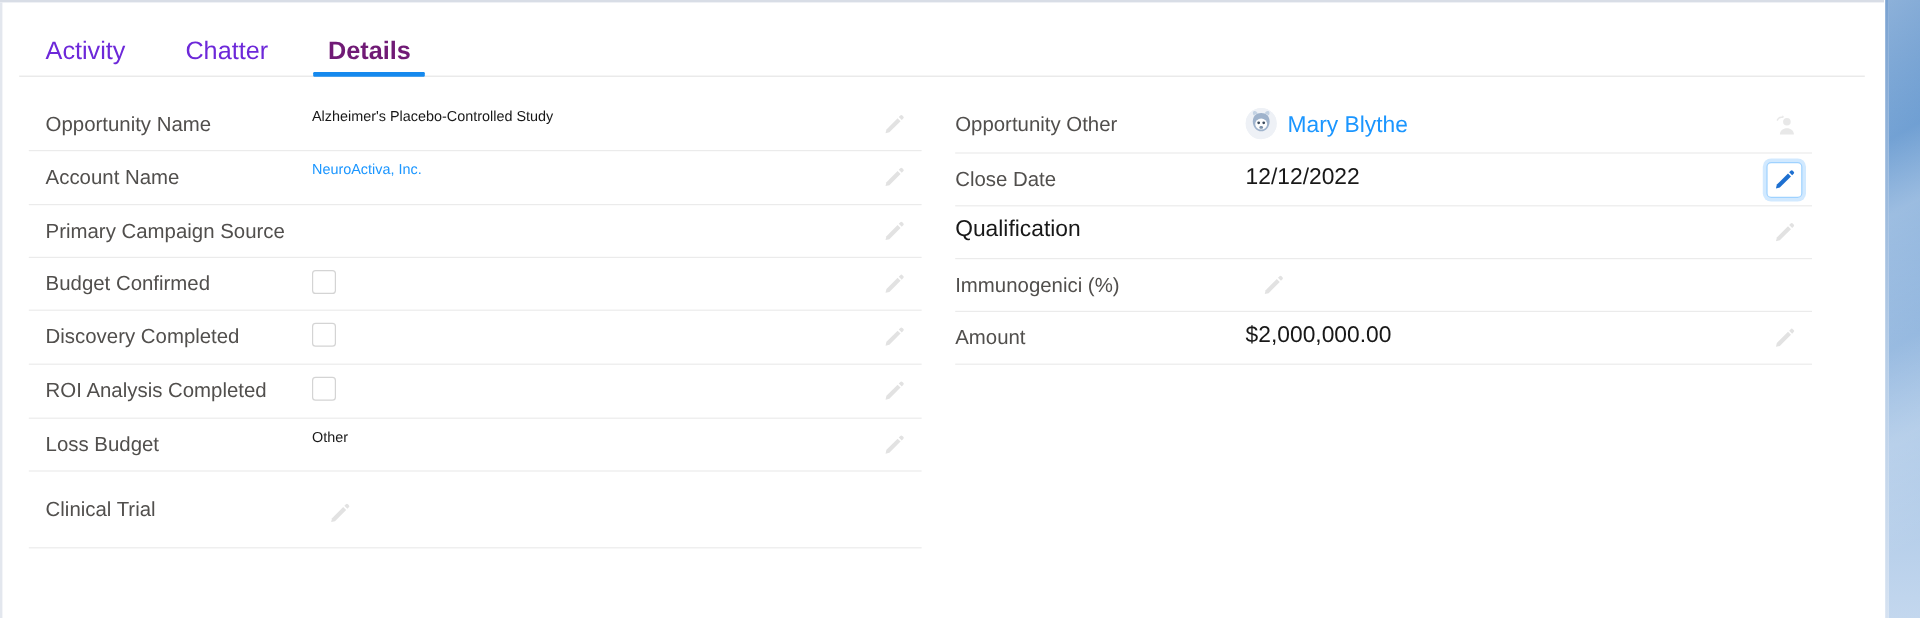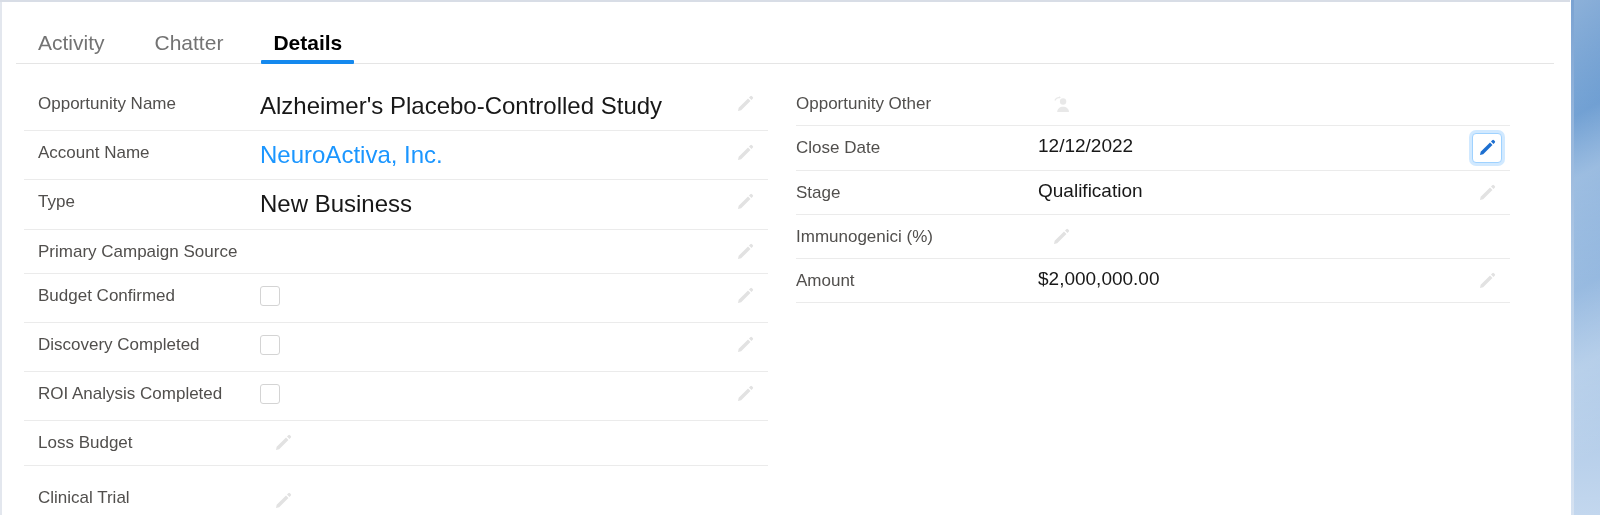--- a/index.html
+++ b/index.html
@@ -81,32 +81,32 @@
     right: 16px;
     bottom: 0;
     height: 1px;
     background: #e5e5e5;
   }
   .tab {
     position: relative;
     padding: 0 14px 11px 14px;
     margin-right: 22px;
     font-size: 21px;
-    color: #737373;
+    color: #6d28d9;
     line-height: 1;
     cursor: pointer;
     white-space: nowrap;
     z-index: 2;
     background: transparent;
     border: 0;
     font-family: "Liberation Sans", sans-serif;
   }
   .tab.active {
     font-weight: bold;
-    color: #000000;
+    color: #701a75;
   }
   .tab.active::after {
     content: "";
     position: absolute;
     left: 2px;
     right: 2px;
     bottom: 0;
     height: 4px;
     background: #1589ee;
     border-radius: 1px;
@@ -156,21 +156,21 @@
     white-space: nowrap;
   }
   .col-right .field-label {
     width: 242px;
     flex: 0 0 242px;
     padding-left: 0;
   }
 
   .field-value {
     flex: 1 1 auto;
-    font-size: 24px;
+    font-size: 12px;
     color: #181818;
     line-height: 1.3;
     padding-top: 8px;
     padding-bottom: 9px;
     padding-right: 8px;
     box-sizing: border-box;
     min-height: 22px;
     word-wrap: break-word;
   }
   .field-value.small { font-size: 19px; }
@@ -290,32 +290,20 @@
             <div class="row-action">
               <span class="btn-box">
                 <svg class="pencil-ico" width="18" height="18" viewBox="0 0 24 24" aria-hidden="true">
                   <path fill="#e2e2e2" d="M3.6 17.1 16.0 4.7l3.3 3.3L6.9 20.4 2.6 21.4z"></path>
                   <path fill="#e2e2e2" d="M17.3 3.4 19.0 1.7a1.6 1.6 0 0 1 2.3 0l1.0 1.0a1.6 1.6 0 0 1 0 2.3l-1.7 1.7z"></path>
                 </svg>
               </span>
             </div>
           </div>
           <div class="field-row">
-            <div class="field-label">Type</div>
-            <div class="field-value">New Business</div>
-            <div class="row-action">
-              <span class="btn-box">
-                <svg class="pencil-ico" width="18" height="18" viewBox="0 0 24 24" aria-hidden="true">
-                  <path fill="#e2e2e2" d="M3.6 17.1 16.0 4.7l3.3 3.3L6.9 20.4 2.6 21.4z"></path>
-                  <path fill="#e2e2e2" d="M17.3 3.4 19.0 1.7a1.6 1.6 0 0 1 2.3 0l1.0 1.0a1.6 1.6 0 0 1 0 2.3l-1.7 1.7z"></path>
-                </svg>
-              </span>
-            </div>
-          </div>
-          <div class="field-row">
             <div class="field-label">Primary Campaign Source</div>
             <div class="field-value"></div>
             <div class="row-action">
               <span class="btn-box">
                 <svg class="pencil-ico" width="18" height="18" viewBox="0 0 24 24" aria-hidden="true">
                   <path fill="#e2e2e2" d="M3.6 17.1 16.0 4.7l3.3 3.3L6.9 20.4 2.6 21.4z"></path>
                   <path fill="#e2e2e2" d="M17.3 3.4 19.0 1.7a1.6 1.6 0 0 1 2.3 0l1.0 1.0a1.6 1.6 0 0 1 0 2.3l-1.7 1.7z"></path>
                 </svg>
               </span>
             </div>
@@ -351,20 +339,21 @@
               <span class="btn-box">
                 <svg class="pencil-ico" width="18" height="18" viewBox="0 0 24 24" aria-hidden="true">
                   <path fill="#e2e2e2" d="M3.6 17.1 16.0 4.7l3.3 3.3L6.9 20.4 2.6 21.4z"></path>
                   <path fill="#e2e2e2" d="M17.3 3.4 19.0 1.7a1.6 1.6 0 0 1 2.3 0l1.0 1.0a1.6 1.6 0 0 1 0 2.3l-1.7 1.7z"></path>
                 </svg>
               </span>
             </div>
           </div>
           <div class="field-row">
             <div class="field-label">Loss Budget</div>
+            <div class="field-value">Other</div>
             <div class="row-action">
               <span class="btn-box">
                 <svg class="pencil-ico" width="18" height="18" viewBox="0 0 24 24" aria-hidden="true">
                   <path fill="#e2e2e2" d="M3.6 17.1 16.0 4.7l3.3 3.3L6.9 20.4 2.6 21.4z"></path>
                   <path fill="#e2e2e2" d="M17.3 3.4 19.0 1.7a1.6 1.6 0 0 1 2.3 0l1.0 1.0a1.6 1.6 0 0 1 0 2.3l-1.7 1.7z"></path>
                 </svg>
               </span>
             </div>
           </div>
           <div class="field-row tall">
@@ -375,20 +364,29 @@
                   <path fill="#e2e2e2" d="M3.6 17.1 16.0 4.7l3.3 3.3L6.9 20.4 2.6 21.4z"></path>
                   <path fill="#e2e2e2" d="M17.3 3.4 19.0 1.7a1.6 1.6 0 0 1 2.3 0l1.0 1.0a1.6 1.6 0 0 1 0 2.3l-1.7 1.7z"></path>
                 </svg>
               </span>
             </div>
           </div>
         </div>
       <div class="col col-right" id="col-right">
           <div class="field-row">
             <div class="field-label">Opportunity Other</div>
+            <div class="field-value small owner-value"><span class="avatar"><svg width="26" height="26" viewBox="0 0 26 26" aria-hidden="true">
+                  <circle cx="13" cy="13" r="13" fill="#eef1f6"></circle>
+                  <path fill="#9fb3cc" d="M13 4.2c4.2 0 7.0 2.9 7.0 7.0 0 4.6-3.1 8.2-7.0 8.2s-7.0-3.6-7.0-8.2c0-4.1 2.8-7.0 7.0-7.0z"></path>
+                  <path fill="#c3d2e3" d="M6.6 6.0c-.9-1.5-.6-3.1.5-3.5 1.1-.4 2.4.5 3.0 2.0zM19.4 6.0c.9-1.5.6-3.1-.5-3.5-1.1-.4-2.4.5-3.0 2.0z"></path>
+                  <ellipse cx="13" cy="13.4" rx="5.0" ry="4.6" fill="#fdfdfd"></ellipse>
+                  <circle cx="10.9" cy="12.3" r="1.15" fill="#3a4a5c"></circle>
+                  <circle cx="15.1" cy="12.3" r="1.15" fill="#3a4a5c"></circle>
+                  <path fill="#7e93ab" d="M13 15.1c.9 0 1.6.5 1.6 1.1s-.7 1.1-1.6 1.1-1.6-.5-1.6-1.1.7-1.1 1.6-1.1z"></path>
+                </svg></span><a class="link">Mary Blythe</a></div>
             <div class="row-action">
               <span class="btn-box">
                 <svg class="owner-ico" width="19" height="19" viewBox="0 0 24 24" aria-hidden="true">
                   <circle cx="14" cy="8.2" r="4.0" fill="#e8e8e8"></circle>
                   <path fill="#e8e8e8" d="M6.6 21.5c0-4.1 3.3-6.6 7.4-6.6s7.4 2.5 7.4 6.6z"></path>
                   <path fill="none" stroke="#e8e8e8" stroke-width="1.6" stroke-linecap="round" d="M4.0 6.4a5 5 0 0 1 5.1-3.0"></path>
                   <path fill="#e8e8e8" d="M9.6 1.4l1.5 2.0-2.4 0.6z"></path>
                 </svg>
               </span>
             </div>
@@ -399,21 +397,20 @@
             <div class="row-action focused">
               <span class="btn-box">
                 <svg class="pencil-ico" width="18" height="18" viewBox="0 0 24 24" aria-hidden="true">
                   <path fill="#1d6fd0" d="M3.6 17.1 16.0 4.7l3.3 3.3L6.9 20.4 2.6 21.4z"></path>
                   <path fill="#1d6fd0" d="M17.3 3.4 19.0 1.7a1.6 1.6 0 0 1 2.3 0l1.0 1.0a1.6 1.6 0 0 1 0 2.3l-1.7 1.7z"></path>
                 </svg>
               </span>
             </div>
           </div>
           <div class="field-row">
-            <div class="field-label">Stage</div>
             <div class="field-value small">Qualification</div>
             <div class="row-action">
               <span class="btn-box">
                 <svg class="pencil-ico" width="18" height="18" viewBox="0 0 24 24" aria-hidden="true">
                   <path fill="#e2e2e2" d="M3.6 17.1 16.0 4.7l3.3 3.3L6.9 20.4 2.6 21.4z"></path>
                   <path fill="#e2e2e2" d="M17.3 3.4 19.0 1.7a1.6 1.6 0 0 1 2.3 0l1.0 1.0a1.6 1.6 0 0 1 0 2.3l-1.7 1.7z"></path>
                 </svg>
               </span>
             </div>
           </div>

